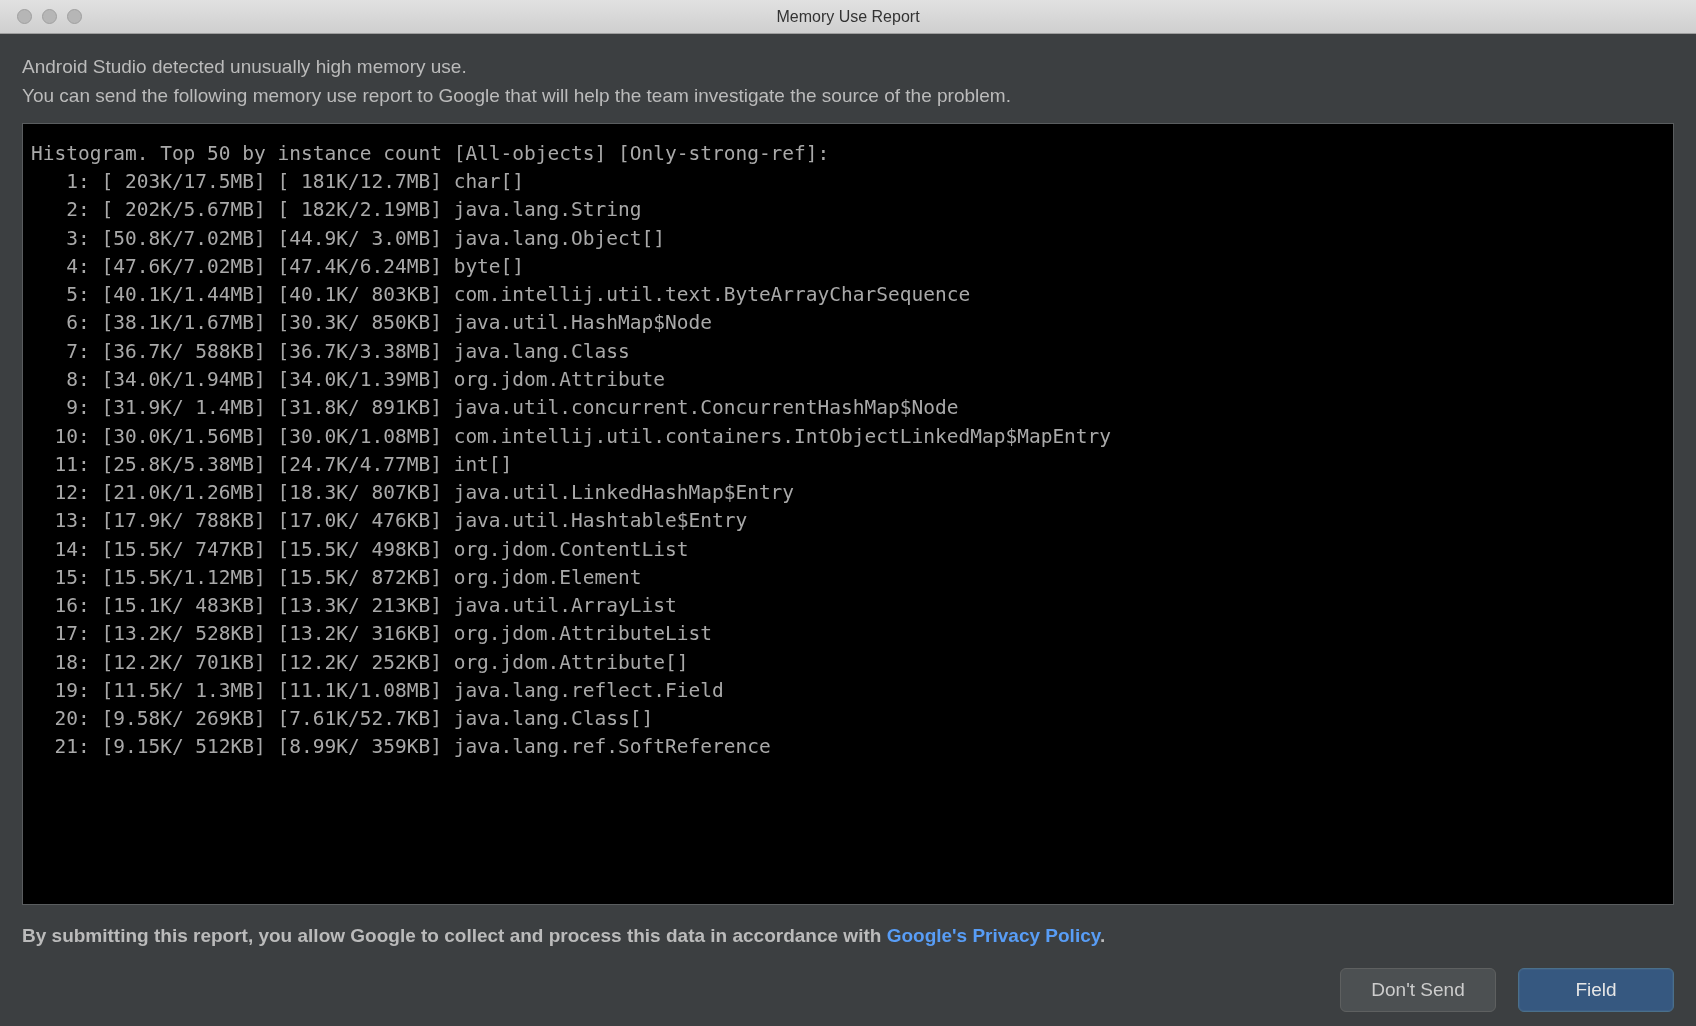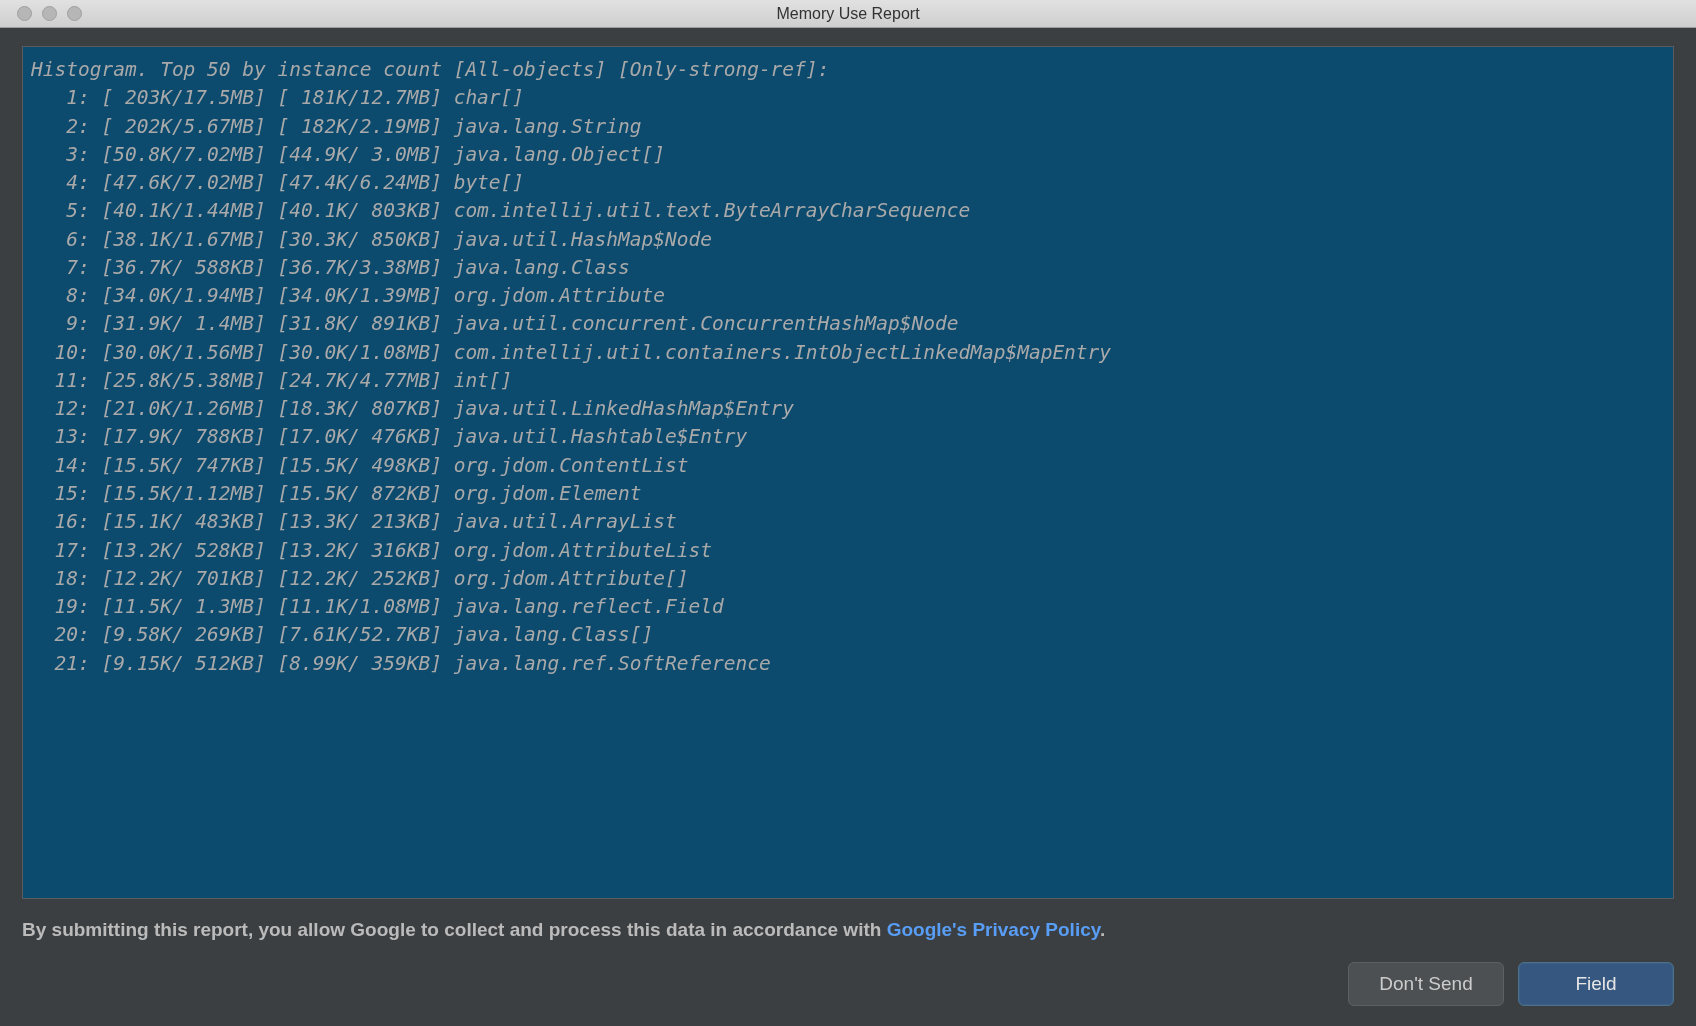--- a/index.html
+++ b/index.html
@@ -11,21 +11,21 @@
       color: #bbbbbb;
     }
     body {
       width: 1696px;
       height: 1026px;
       transform-origin: top left;
       
     }
     
     .titlebar {
-      height: 28px;
+      height: 34px;
       background: linear-gradient(to bottom, #e1e1e1 0%, #cfcfcf 100%);
       display: flex;
       align-items: center;
       padding: 0 17px;
       position: relative;
       border-bottom: 1px solid #9e9e9e;
       text-decoration: underline;
     }
     .traffic-lights {
       display: flex;
@@ -56,46 +56,45 @@
     }
     .intro {
       font-size: 19px;
       line-height: 1.55;
       color: #bbbbbb;
       margin-bottom: 12px;
     }
     .report-box {
       flex: 1;
       border: 1px solid #5a5d5f;
-      background: #0c4a6e;
-      padding: 9px 8px 6px 8px;
+      background: #000000;
+      padding: 16px 8px 6px 8px;
       overflow: hidden;
       font-family: Menlo, Monaco, Consolas, monospace;
       font-size: 19.5px;
       line-height: 1.45;
       color: #a9a9a9;
       white-space: pre;
-      font-style: italic;
     }
     .footer-note {
       font-size: 19px;
       line-height: 1.55;
       color: #bbbbbb;
       margin-top: 16px;
       font-weight: bold;
     }
     .footer-note a, .link {
       color: #589df6;
       text-decoration: none;
       cursor: pointer;
     }
     .buttons {
       display: flex;
       justify-content: flex-end;
-      gap: 14px;
+      gap: 22px;
       margin-top: 18px;
     }
     .btn {
       min-width: 156px;
       height: 44px;
       border-radius: 6px;
       font-size: 19px;
       display: inline-flex;
       align-items: center;
       justify-content: center;
@@ -117,20 +116,24 @@
 <div class="titlebar">
   <div class="traffic-lights">
     <div class="traffic-light"></div>
     <div class="traffic-light"></div>
     <div class="traffic-light"></div>
   </div>
   <div class="window-title">Memory Use Report</div>
 </div>
 
 <div class="content">
+  <div class="intro">
+    <div>Android Studio detected unusually high memory use.</div>
+    <div>You can send the following memory use report to Google that will help the team investigate the source of the problem.</div>
+  </div>
 
   <div class="report-box" id="report-box">Histogram. Top 50 by instance count [All-objects] [Only-strong-ref]:
    1: [ 203K/17.5MB] [ 181K/12.7MB] char[]
    2: [ 202K/5.67MB] [ 182K/2.19MB] java.lang.String
    3: [50.8K/7.02MB] [44.9K/ 3.0MB] java.lang.Object[]
    4: [47.6K/7.02MB] [47.4K/6.24MB] byte[]
    5: [40.1K/1.44MB] [40.1K/ 803KB] com.intellij.util.text.ByteArrayCharSequence
    6: [38.1K/1.67MB] [30.3K/ 850KB] java.util.HashMap$Node
    7: [36.7K/ 588KB] [36.7K/3.38MB] java.lang.Class
    8: [34.0K/1.94MB] [34.0K/1.39MB] org.jdom.Attribute

